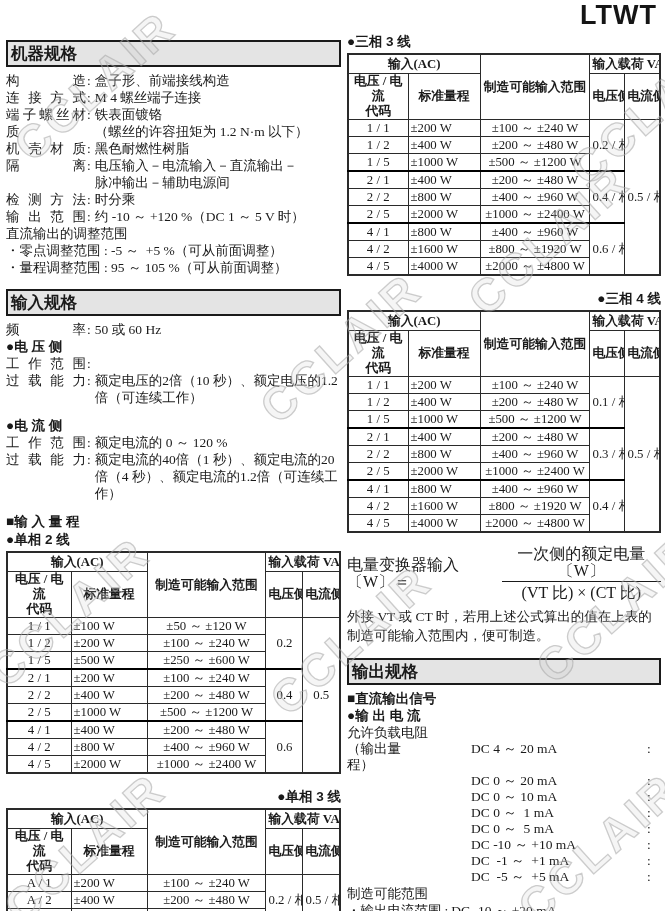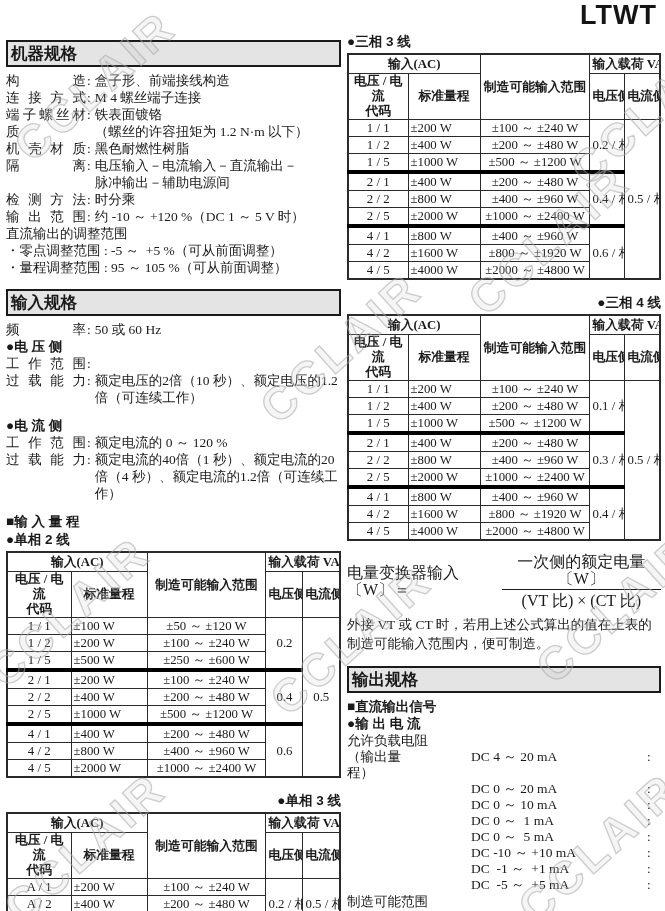--- a/index.html
+++ b/index.html
@@ -46,21 +46,21 @@
     font-size:12.8px;line-height:15px;overflow:hidden;white-space:nowrap;
   }
   .tbl thead th{
     font-family:Liberation Serif, serif;
     font-weight:bold;height:18px;
   }
   .tbl thead tr.h2 th{height:32px;}
   .tbl th.code{white-space:pre-line;}
   .tbl td{height:16px;}
   .tbl td.std{text-align:left;padding-right:9px;}
-  .tbl tr.grp td{border-top:4px solid #000000;}
+  .tbl tr.grp td{border-top:2px solid #000000;}
   .tbl-left col.c1{width:64px}.tbl-left col.c2{width:76px}.tbl-left col.c4{width:37px}.tbl-left col.c5{width:37px}
   .tbl-right col.c1{width:60px}.tbl-right col.c2{width:72px}.tbl-right col.c4{width:35px}.tbl-right col.c5{width:35px}
   
   .formula{display:flex;align-items:center;margin:12px 0 6px;font-size:16px;}
   .frac{display:inline-block;text-align:center;margin-left:4px;}
   .frac .num{display:block;border-bottom:1.4px solid #1a1a1a;padding:0 5px 2px;}
   .frac .den{display:block;padding-top:2px;}
   .note{margin:4px 0 0;line-height:19px;}
   
   .dc-row{display:flex;line-height:16px;gap:44px;}

